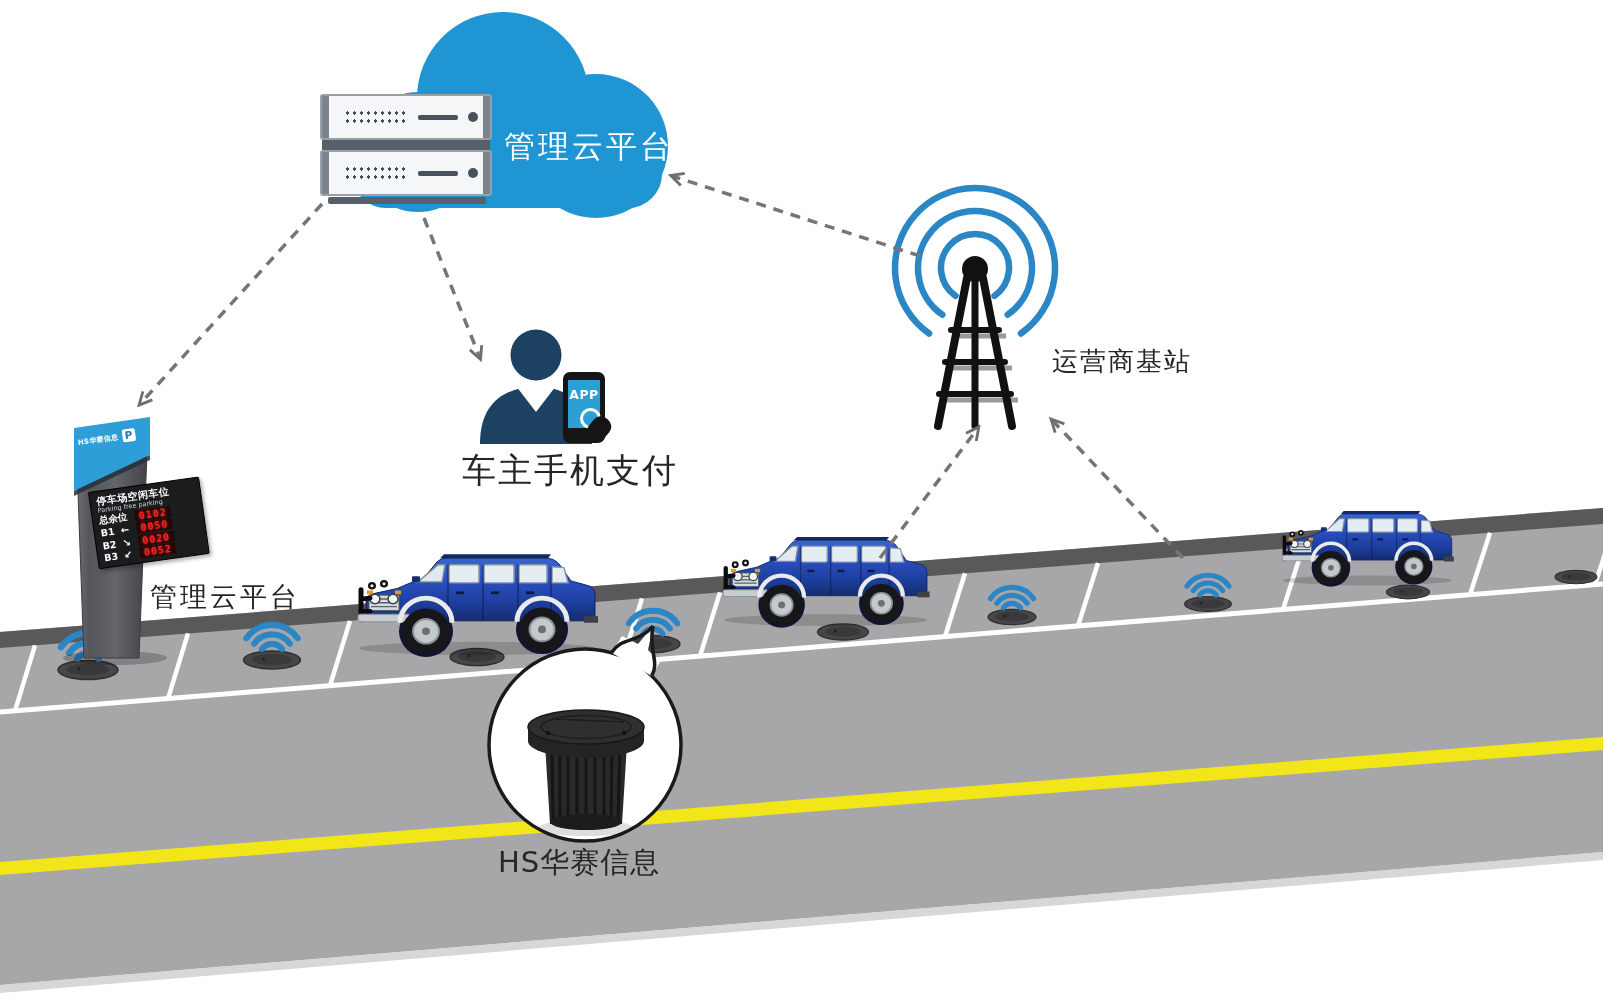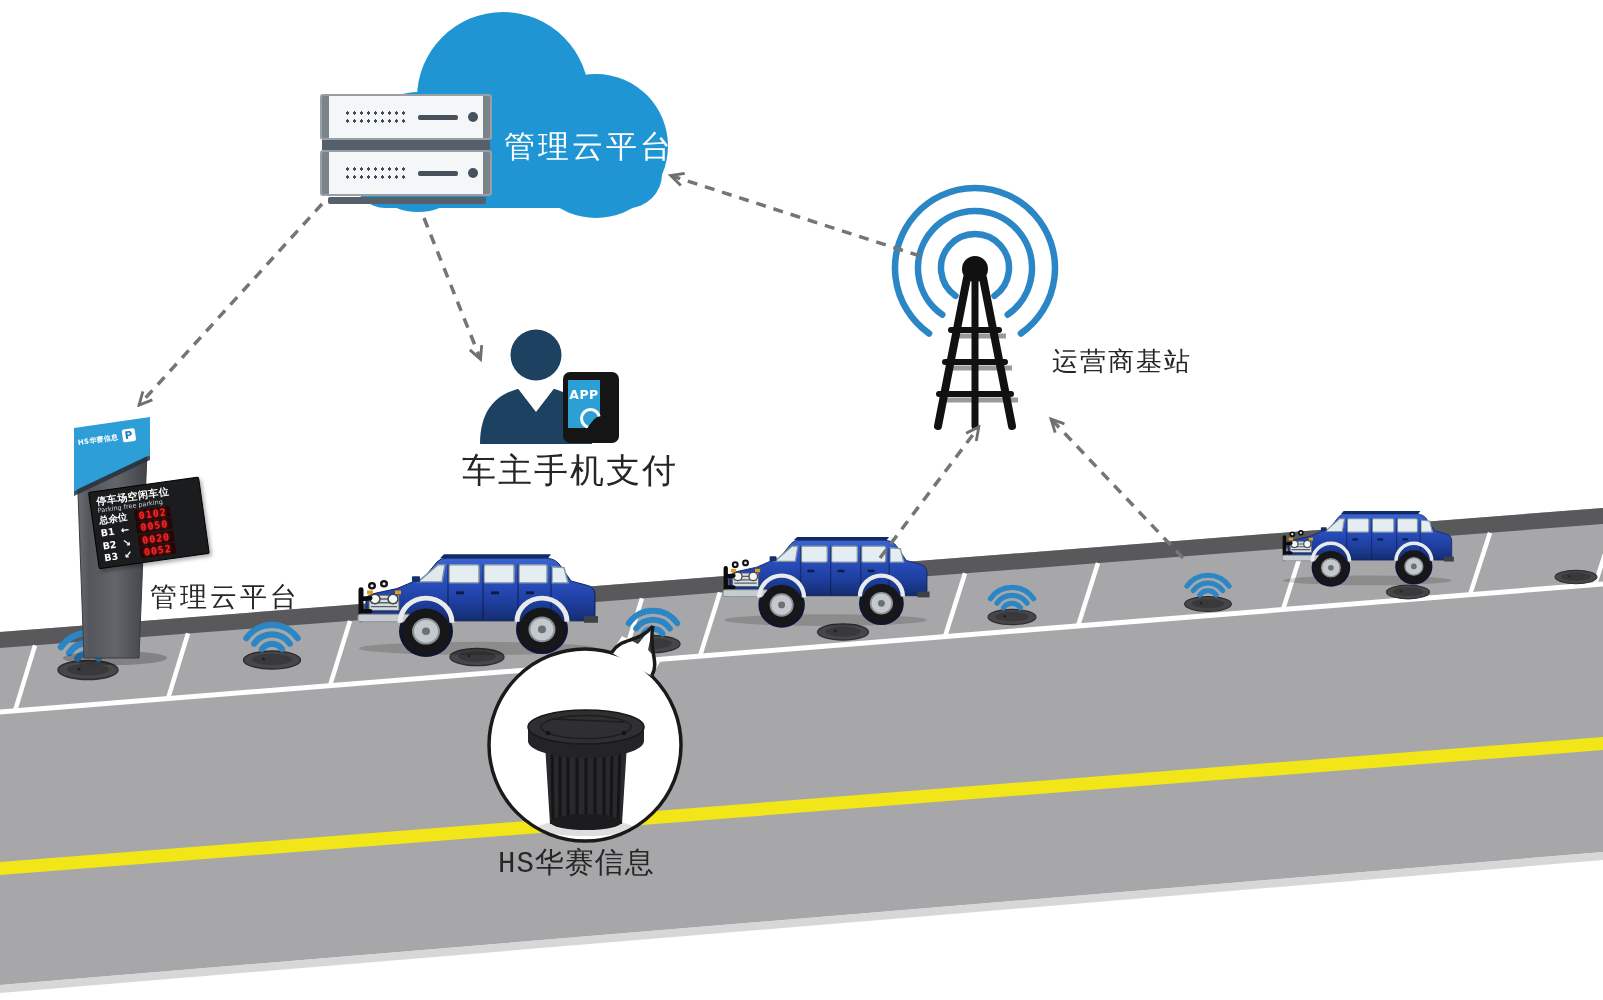--- a/index.html
+++ b/index.html
@@ -1,21 +1,21 @@
 <!DOCTYPE html>
 <html><head>
 <meta charset="utf-8">
 <style>
   html,body{margin:0;padding:0;background:#fff;}
   .stage{
     position:relative;width:1603px;height:1000px;overflow:hidden;background:#ffffff;
     font-family:"DejaVu Sans","Liberation Sans",sans-serif;
   }
   .stage svg{position:absolute;left:0;top:0;}
-  .lbl{position:absolute;color:#262626;white-space:nowrap;font-weight:400;font-family:Liberation Mono, monospace;}
+  .lbl{position:absolute;color:#262626;white-space:nowrap;font-weight:400;}
   .lbl-cloud{left:504px;top:126px;font-size:31px;color:#ffffff;letter-spacing:3px;}
   .lbl-person{left:462px;top:448px;font-size:34px;letter-spacing:2px;}
   .lbl-tower{left:1052px;top:344px;font-size:26px;letter-spacing:2px;}
   .lbl-sign{left:150px;top:579px;font-size:27px;letter-spacing:3px;}
   .lbl-callout{left:498px;top:843px;font-size:29px;letter-spacing:1px;}
 
   
   .servers{position:absolute;left:320px;top:94px;width:172px;height:112px;}
   .srv-unit{position:absolute;left:0;width:172px;height:46px;background:#f4f6f8;
     border:2px solid #98a0a6;border-radius:3px;box-sizing:border-box;}
@@ -24,21 +24,21 @@
   .srv-unit::after{right:0;border-radius:0 1px 1px 0;}
   .srv-dots{position:absolute;left:22px;top:13px;width:62px;height:17px;
     background-image:radial-gradient(circle,#3c4c5a 1.5px,transparent 1.7px);
     background-size:7px 8px;}
   .srv-slot{position:absolute;left:96px;top:19px;width:40px;height:5px;background:#47525c;border-radius:2px;}
   .srv-led{position:absolute;left:146px;top:16px;width:10px;height:10px;border-radius:50%;background:#47525c;}
   .srv-rack{position:absolute;left:2px;top:46px;width:168px;height:10px;background:#56606a;}
   .srv-base{position:absolute;left:8px;top:103px;width:158px;height:7px;background:#56606a;border-radius:2px;}
 
   
-  .phone{position:absolute;left:563px;top:372px;width:56px;height:71px;background:#151515;border-radius:7px;}
+  .phone{position:absolute;left:563px;top:372px;width:42px;height:71px;background:#151515;border-radius:7px;}
   .phone-screen{position:absolute;left:5px;top:8px;width:32px;height:48px;background:#2c9fd5;
     color:#fff;font-size:12.5px;font-weight:bold;text-align:center;letter-spacing:.5px;}
   .phone-screen span{display:block;margin-top:7px;}
   .phone-ring{position:absolute;left:17px;top:36px;width:15px;height:15px;border:3.5px solid #fff;border-radius:50%;}
   .phone-thumb{position:absolute;left:26px;top:44px;width:20px;height:26px;background:#151515;border-radius:9px;
     transform:rotate(40deg);}
 
   
   .sign-cap-logo{position:absolute;left:77px;top:436px;width:72px;transform:rotate(-8deg);
     transform-origin:left top;color:#fff;font-size:7px;font-weight:bold;letter-spacing:.3px;

